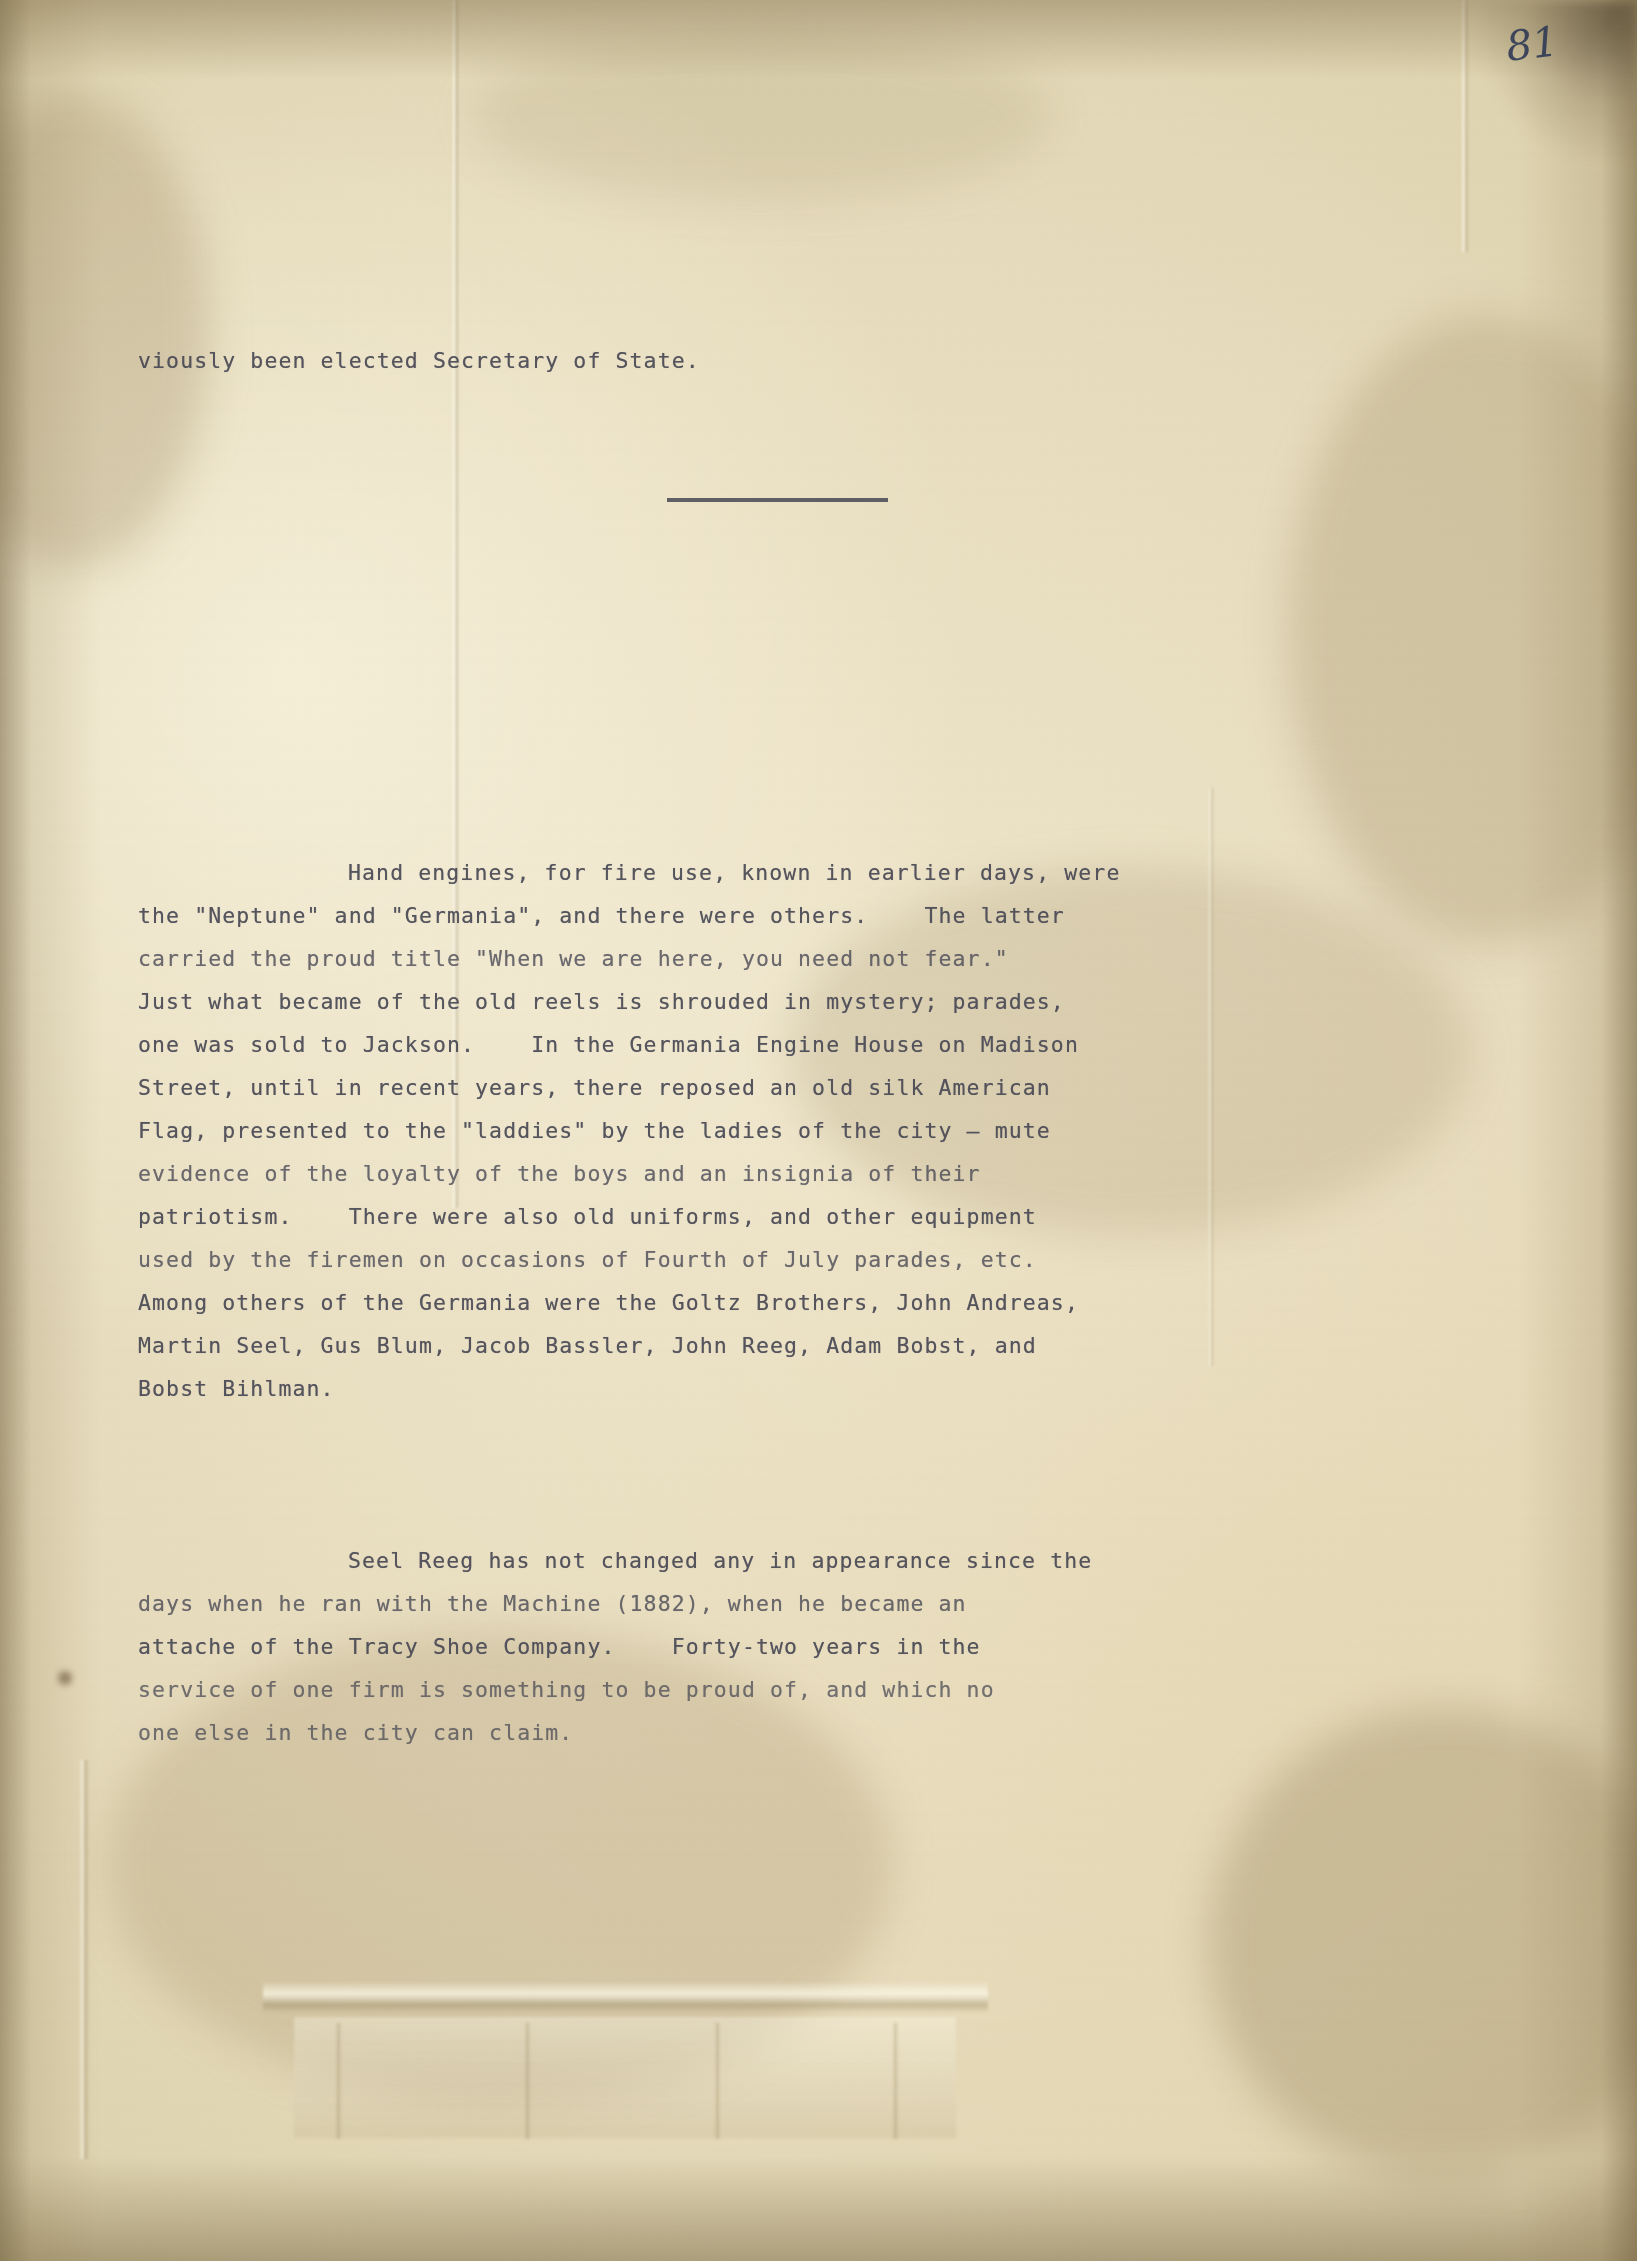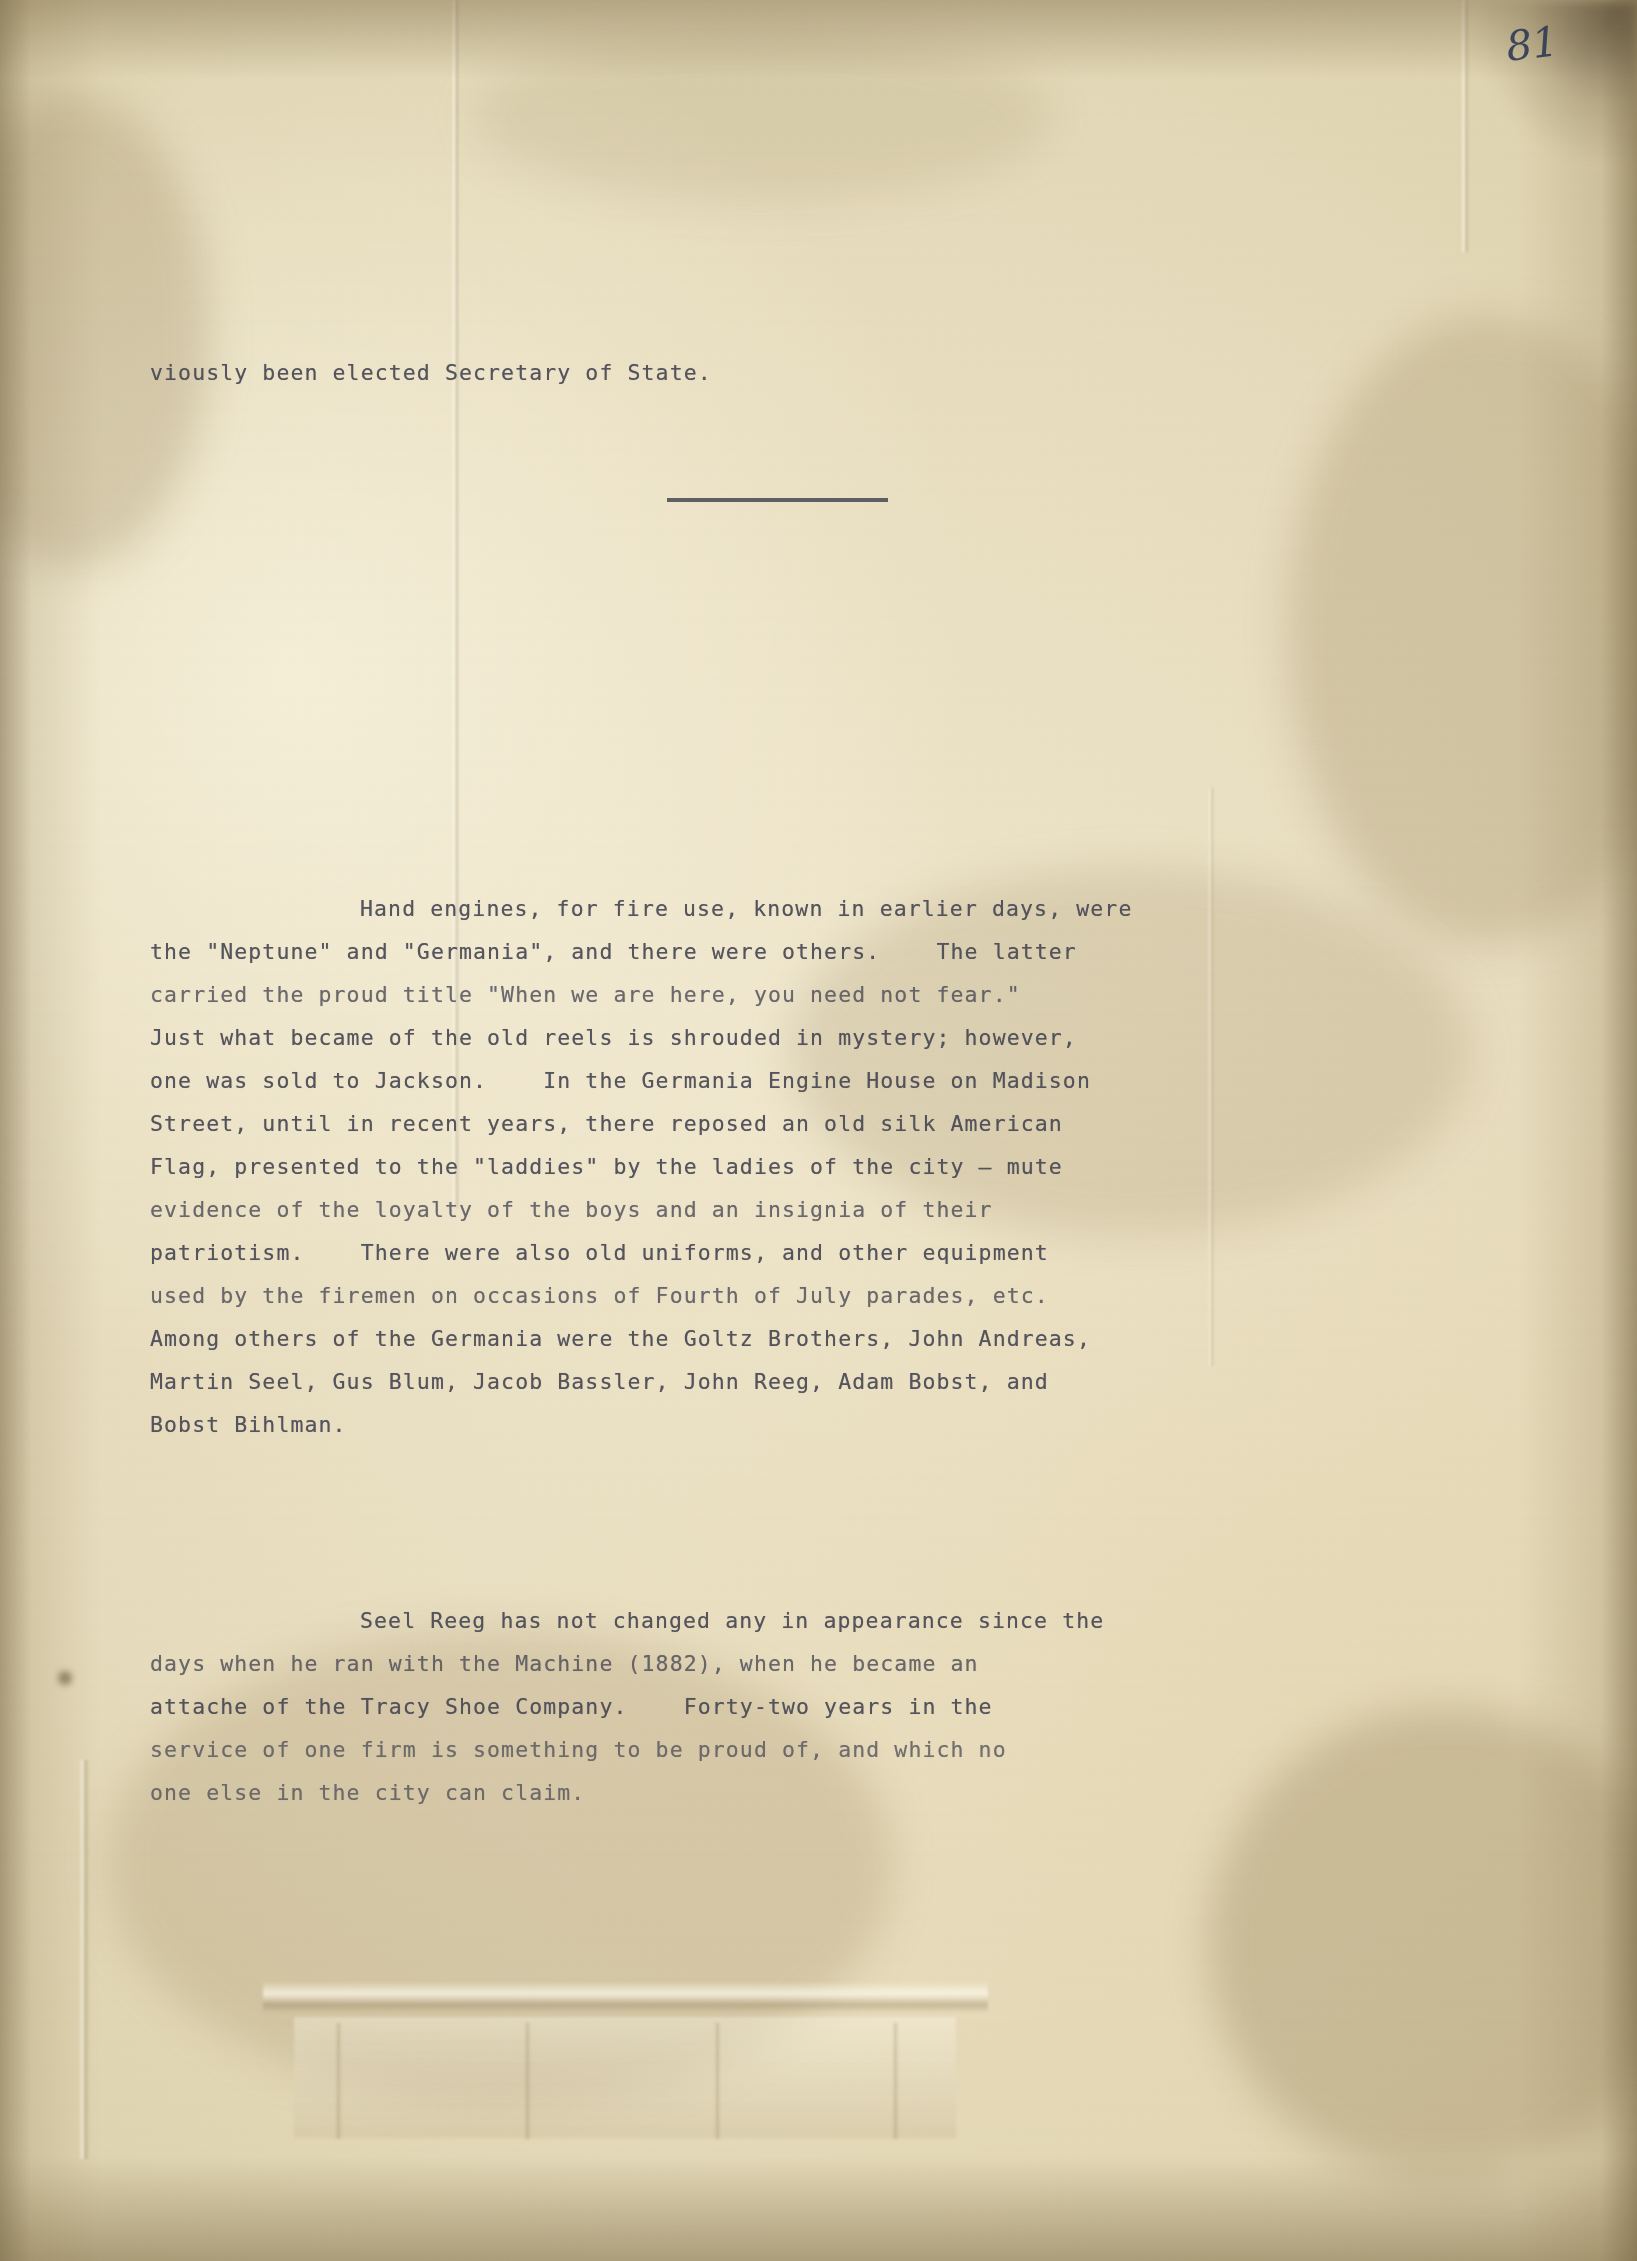--- a/index.html
+++ b/index.html
@@ -66,21 +66,21 @@
     top: 210px;
     width: 1387px;
     font-size: 21.5px;
     line-height: 43px;
     letter-spacing: 1.1px;
     color: #4a4a55;
     white-space: pre-wrap;
     text-shadow: 0 0 0.7px rgba(70,70,90,0.55);
     opacity: 0.93;
   }
-  .para { margin: 12px; }
+  .para { margin: 0; }
   .indent { display: inline-block; width: 210px; }
   .gap-a { height: 41px; }
   .gap-b { height: 41px; }
 
   
   .lighter { opacity: 0.86; }
   .light2  { opacity: 0.80; }
 
   
   #rule {
@@ -164,21 +164,21 @@
 
     <p class="para"><span>viously been elected Secretary of State.</span></p>
 
 
     <div class="gap-a"></div>
     <div class="gap-b"></div>
 
     <p class="para"><span class="indent"></span><span>Hand engines, for fire use, known in earlier days, were</span>
 <span>the "Neptune" and "Germania", and there were others.    The latter</span>
 <span class="lighter">carried the proud title "When we are here, you need not fear."</span>
-<span>Just what became of the old reels is shrouded in mystery; however,</span>
+<span>Just what became of the old reels is shrouded in mystery; parades,</span>
 <span>one was sold to Jackson.    In the Germania Engine House on Madison</span>
 <span>Street, until in recent years, there reposed an old silk American</span>
 <span>Flag, presented to the "laddies" by the ladies of the city — mute</span>
 <span class="lighter">evidence of the loyalty of the boys and an insignia of their</span>
 <span>patriotism.    There were also old uniforms, and other equipment</span>
 <span class="lighter">used by the firemen on occasions of Fourth of July parades, etc.</span>
 <span>Among others of the Germania were the Goltz Brothers, John Andreas,</span>
 <span>Martin Seel, Gus Blum, Jacob Bassler, John Reeg, Adam Bobst, and</span>
 <span>Bobst Bihlman.</span></p>
 

